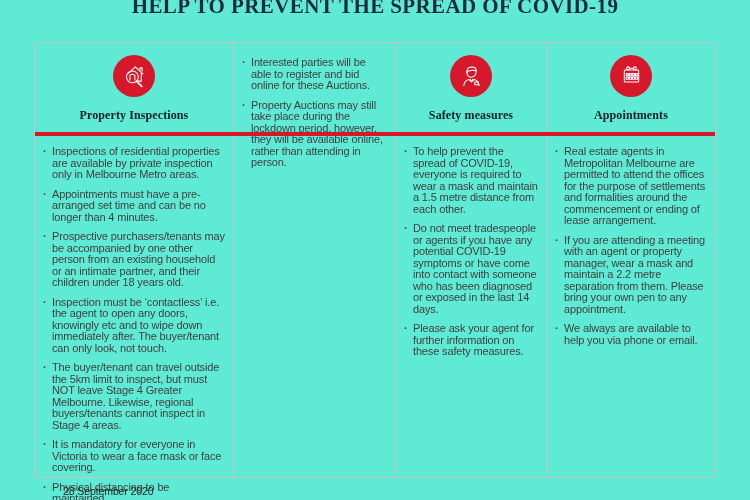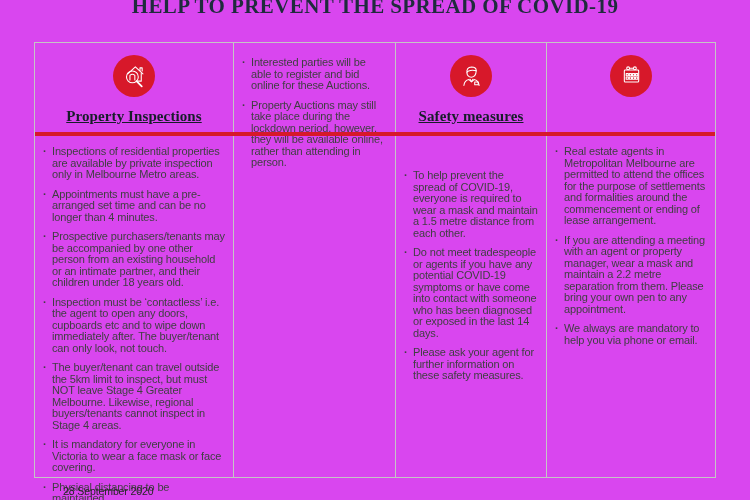--- a/index.html
+++ b/index.html
@@ -1,41 +1,41 @@
 <!DOCTYPE html>
 <html><head>
 <meta charset="utf-8">
 <style>
   html,body{margin:0;padding:0;background:#ffffff;}
   .page{
-    position:relative;width:750px;height:500px;background:#d946ef;
+    position:relative;width:750px;height:500px;background:#5eead4;
     overflow:hidden;font-family:"Liberation Sans",sans-serif;
   }
   .main-title{
     position:absolute;top:-4px;left:0;width:750px;text-align:center;
     font-family:"Liberation Serif",serif;font-weight:700;
     font-size:21px;line-height:21px;letter-spacing:.4px;color:#1f2b3d;
     white-space:nowrap;
   }
   .table{
     position:absolute;left:34px;top:42px;width:682px;height:436px;
     border:1px solid #c5c5c5;box-sizing:border-box;display:flex;
   }
   .col{box-sizing:border-box;border-right:1px solid #c5c5c5;display:flex;flex-direction:column;}
   .col:last-child{border-right:none;}
-  .col-1{width:199px;} .col-2{width:162px;} .col-3{width:151px;gap:24px;} .col-4{flex:1;}
+  .col-1{width:199px;} .col-2{width:162px;} .col-3{width:151px;} .col-4{flex:1;}
   .col-head{height:89px;flex:0 0 89px;display:flex;flex-direction:column;align-items:center;}
   .icon-circle{
     width:42px;height:42px;border-radius:50%;background:#d7182a;
     margin-top:12px;display:flex;align-items:center;justify-content:center;
   }
   .icon-circle svg{width:27px;height:27px;}
   .col-title{
     margin-top:11px;font-family:"Liberation Serif",serif;font-weight:700;
-    font-size:15px;color:#161d29;text-align:left;letter-spacing:.1px;text-decoration:underline;
+    font-size:12px;color:#161d29;text-align:left;letter-spacing:.1px;
   }
   .red-bar{
     position:absolute;left:0;top:89px;width:100%;height:4px;background:#d7182a;z-index:2;
   }
   .col-body{padding:14px 8px 0 7px;}
   .bullets{list-style:none;margin:0;padding:0;}
   .bullets li{
     position:relative;padding-left:10px;margin-bottom:8px;
     font-size:11px;line-height:11.5px;letter-spacing:-.15px;color:#3f3f41;
   }
@@ -69,21 +69,21 @@
             </g>
           </svg>
         </div>
         <div class="col-title">Property Inspections</div>
       </div>
       <div class="col-body">
         <ul class="bullets">
             <li>Inspections of residential properties are available by private inspection only in Melbourne Metro areas.</li>
             <li>Appointments must have a pre-arranged set time and can be no longer than 4 minutes.</li>
             <li>Prospective purchasers/tenants may be accompanied by one other person from an existing household or an intimate partner, and their children under 18 years old.</li>
-            <li>Inspection must be ‘contactless’ i.e. the agent to open any doors, cupboards etc and to wipe down immediately after. The buyer/tenant can only look, not touch.</li>
+            <li>Inspection must be ‘contactless’ i.e. the agent to open any doors, knowingly etc and to wipe down immediately after. The buyer/tenant can only look, not touch.</li>
             <li>The buyer/tenant can travel outside the 5km limit to inspect, but must NOT leave Stage 4 Greater Melbourne. Likewise, regional buyers/tenants cannot inspect in Stage 4 areas.</li>
             <li>It is mandatory for everyone in Victoria to wear a face mask or face covering.</li>
             <li>Physical distancing to be maintained.</li>
           </ul>
       </div>
     </div>
 
     <div class="col col-2">
       <div class="col-body">
         <ul class="bullets">
@@ -130,25 +130,26 @@
               <rect x="13.4" y="12.6" width="2.6" height="2.6"></rect>
               <rect x="17.1" y="12.6" width="2.6" height="2.6"></rect>
               <rect x="20.8" y="12.6" width="2.6" height="2.6"></rect>
               <rect x="9.7" y="16.6" width="2.6" height="2.6"></rect>
               <rect x="13.4" y="16.6" width="2.6" height="2.6"></rect>
               <rect x="17.1" y="16.6" width="2.6" height="2.6"></rect>
               <rect x="20.8" y="16.6" width="2.6" height="2.6"></rect>
             </g>
           </svg>
         </div>
+        <div class="col-title">Appointments</div>
       </div>
       <div class="col-body">
         <ul class="bullets">
             <li>Real estate agents in Metropolitan Melbourne are permitted to attend the offices for the purpose of settlements and formalities around the commencement or ending of lease arrangement.</li>
             <li>If you are attending a meeting with an agent or property manager, wear a mask and maintain a 2.2 metre separation from them. Please bring your own pen to any appointment.</li>
-            <li>We always are mandatory to help you via phone or email.</li>
+            <li>We always are available to help you via phone or email.</li>
           </ul>
       </div>
     </div>
   </div>
 
   <div class="date">28 September 2020</div>
 </div>
 
 </body></html>

